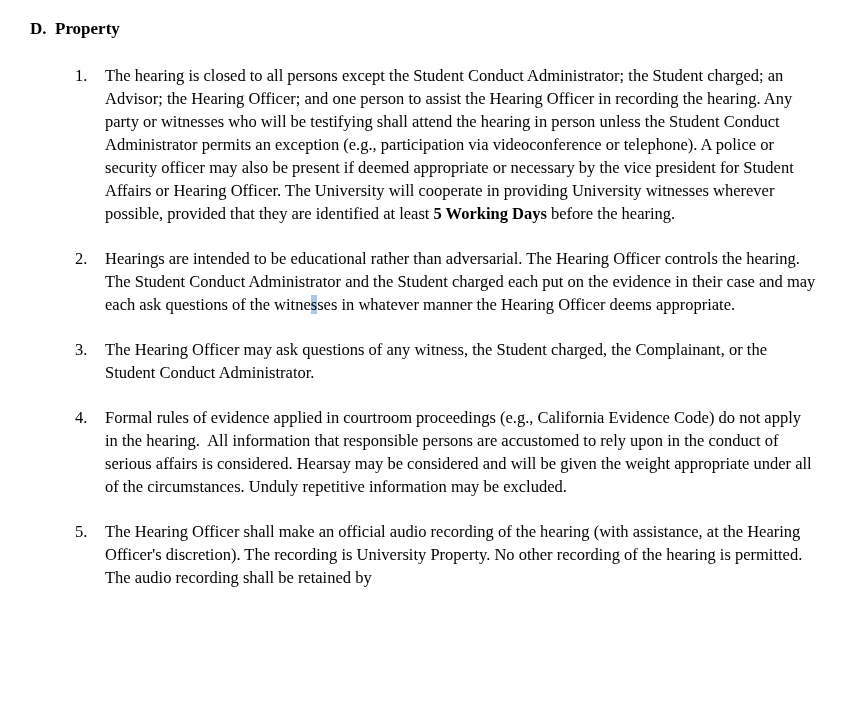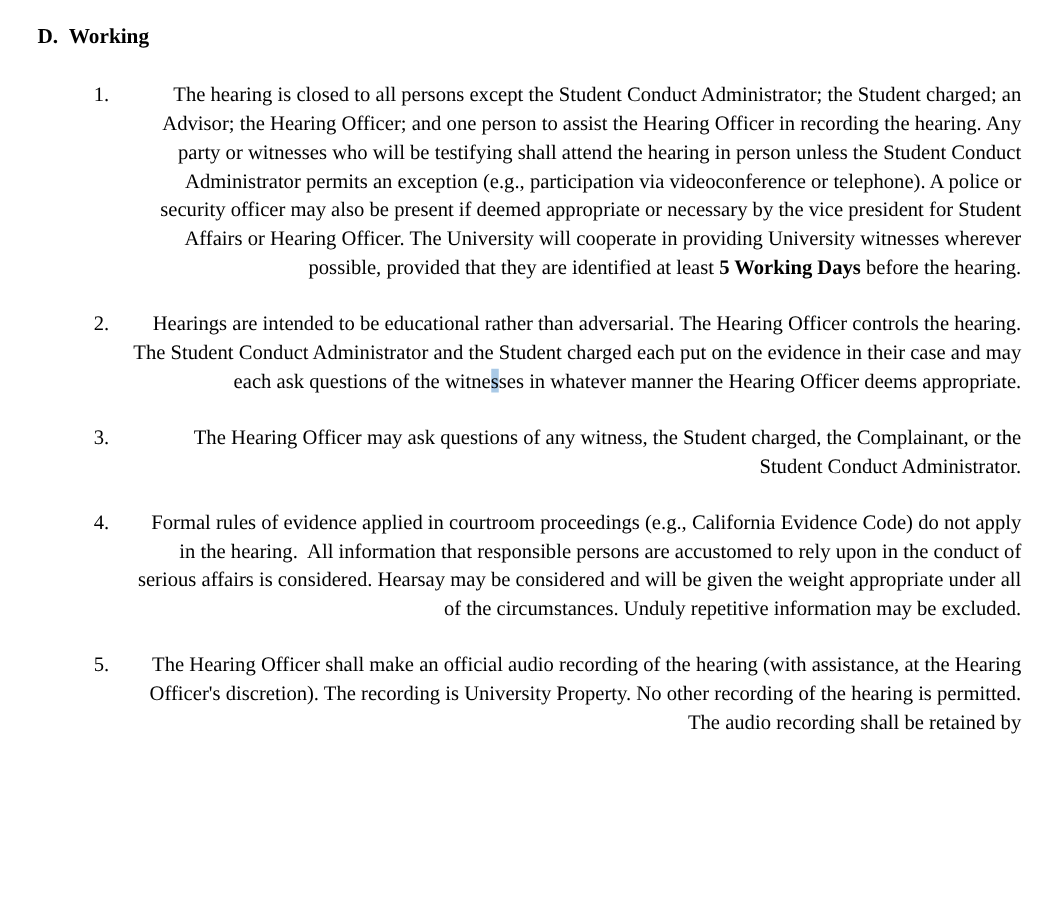--- a/index.html
+++ b/index.html
@@ -40,32 +40,31 @@
     line-height: 23px;
   }
   .list-item .num {
     margin-left: 45px;
     width: 30px;
     flex-shrink: 0;
   }
   .list-item .item-text {
     width: 712px;
     white-space: pre-wrap;
-    text-align: right;
   }
   .bold { font-weight: bold; }
   .hl {  }
 </style>
 </head>
 <body>
 
 <div class="page">
   <h1 class="heading">
     <span class="heading-label">D.</span>
-    <span class="heading-title">Working</span>
+    <span class="heading-title">Property</span>
   </h1>
   <ol class="list" id="numbered-list">
       <li class="list-item">
         <span class="num">1.</span>
         <div class="item-text"><span>The hearing is closed to all persons except the Student Conduct Administrator; the Student charged; an Advisor; the Hearing Officer; and one person to assist the Hearing Officer in recording the hearing. Any party or witnesses who will be testifying shall attend the hearing in person unless the Student Conduct Administrator permits an exception (e.g., participation via videoconference or telephone). A police or security officer may also be present if deemed appropriate or necessary by the vice president for Student Affairs or Hearing Officer. The University will cooperate in providing University witnesses wherever possible, provided that they are identified at least </span><span class="bold">5 Working Days</span><span> before the hearing.</span></div>
       </li>
       <li class="list-item">
         <span class="num">2.</span>
         <div class="item-text"><span>Hearings are intended to be educational rather than adversarial. The Hearing Officer controls the hearing. The Student Conduct Administrator and the Student charged each put on the evidence in their case and may each ask questions of the witne</span><span class="hl" style="background-color: rgb(169, 201, 230);">s</span><span>ses in whatever manner the Hearing Officer deems appropriate.</span></div>
       </li>

